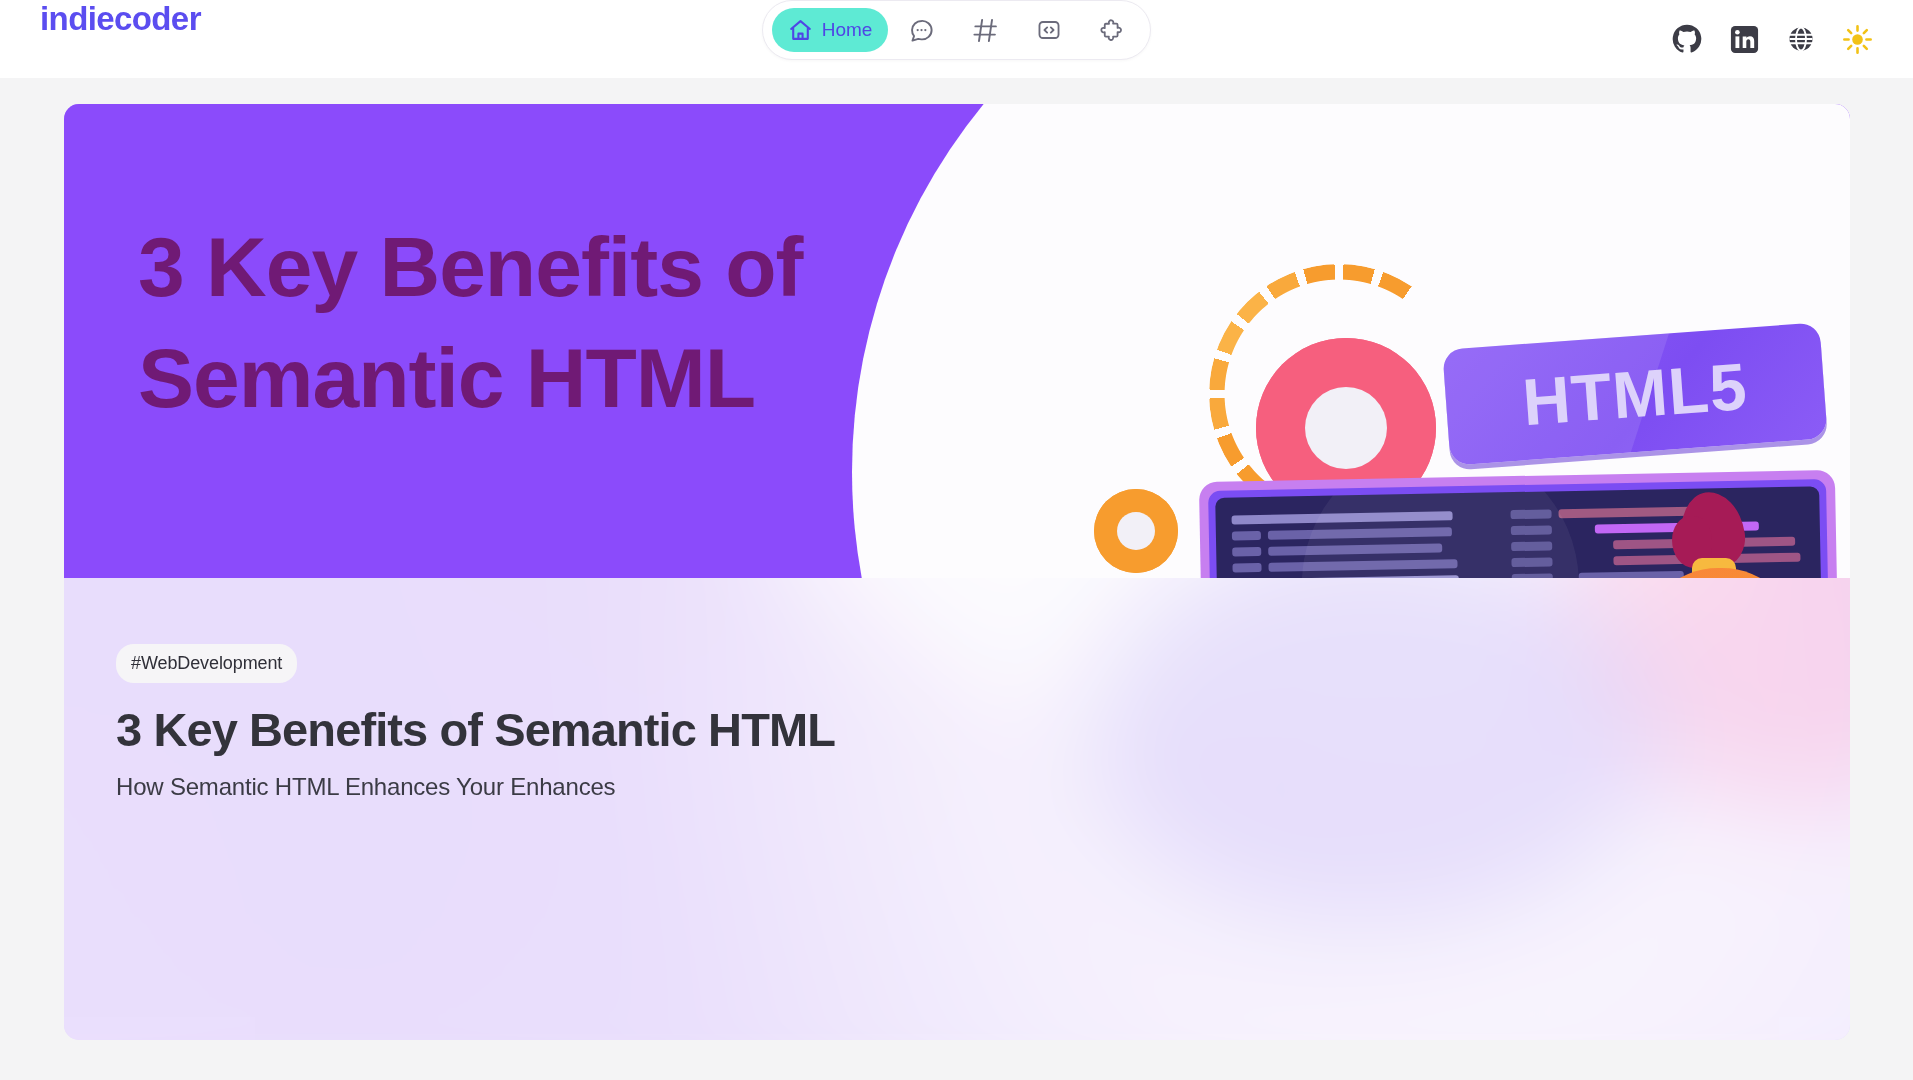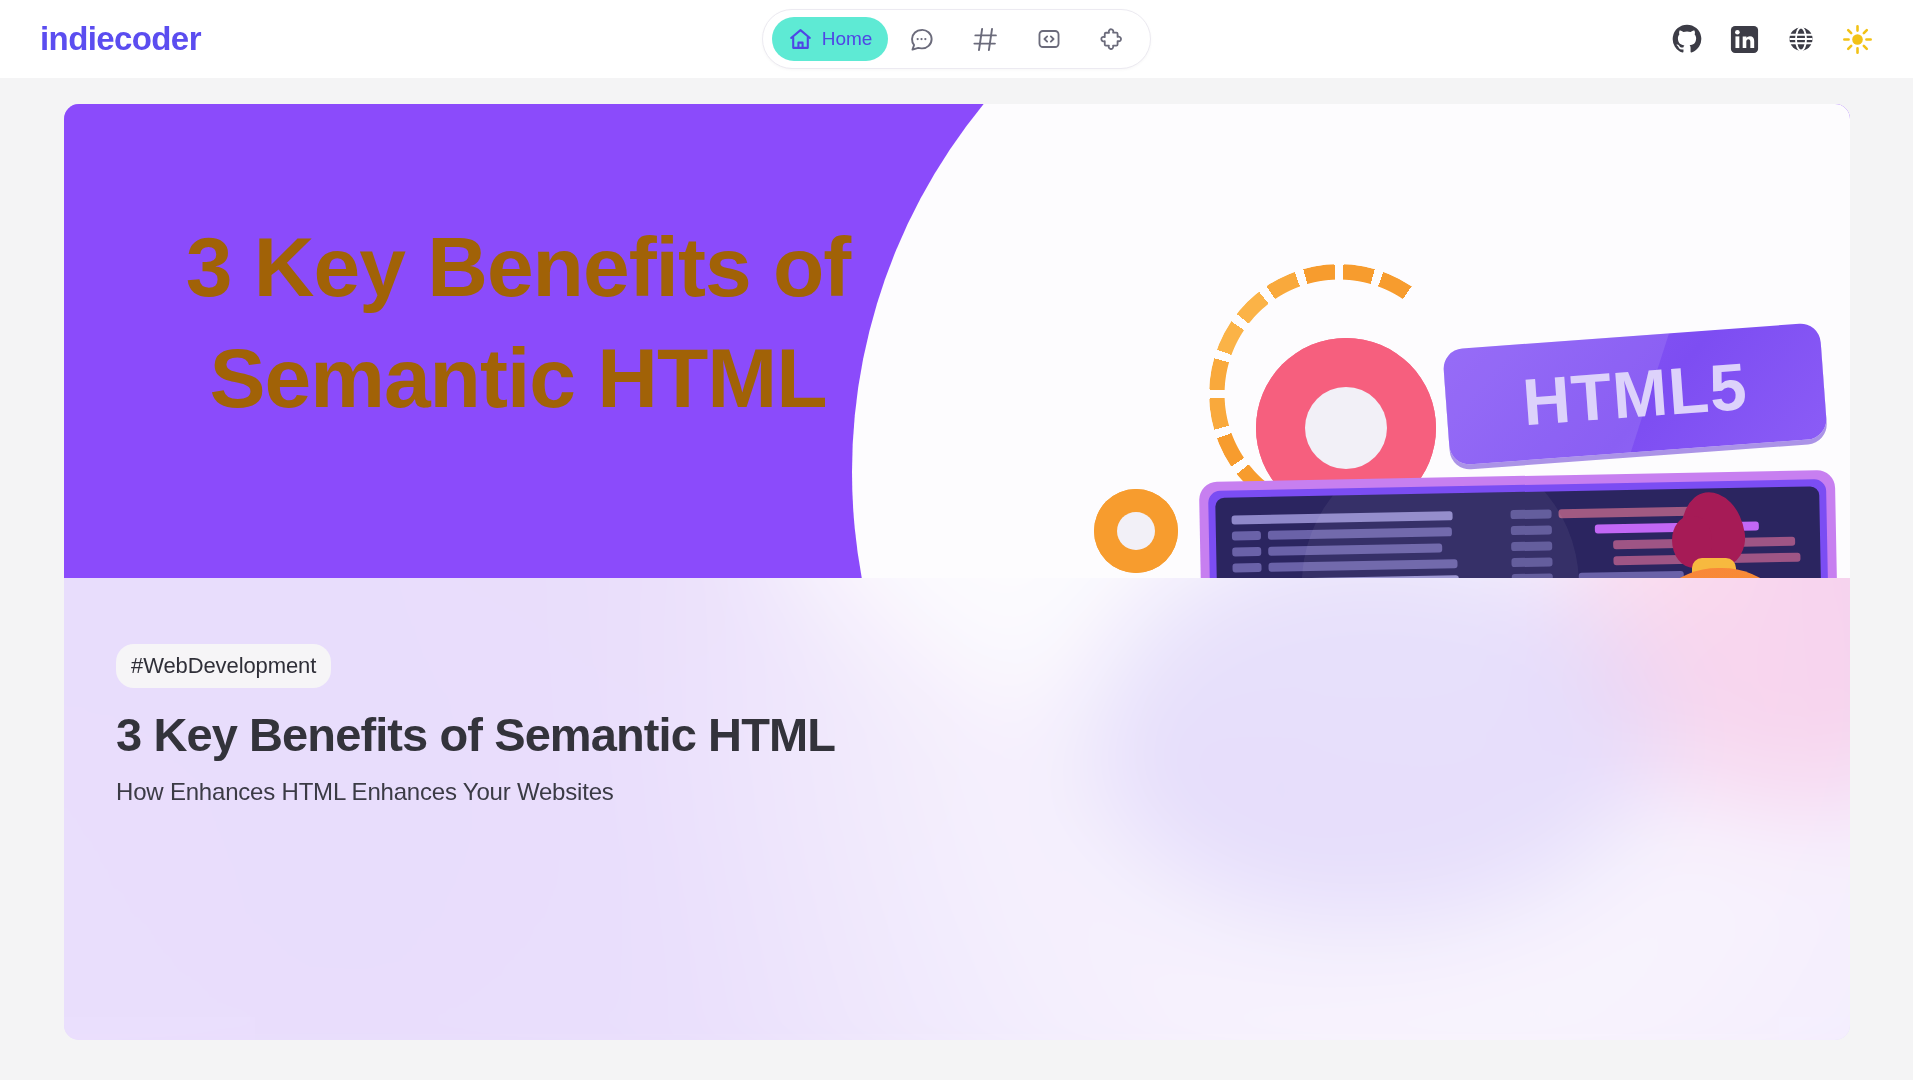--- a/index.html
+++ b/index.html
@@ -15,21 +15,20 @@
     font-family: "Liberation Sans", sans-serif;
     -webkit-font-smoothing: antialiased;
   }
 
   
   .header {
     position: relative;
     height: 78px;
     background: #ffffff;
     display: flex;
-    align-items: center;
     padding: 0 40px;
     z-index: 30;
   }
 
   .brand {
     font-size: 33px;
     font-weight: 700;
     letter-spacing: -0.6px;
     color: #5b4df0;
     flex: 0 0 auto;
@@ -153,27 +152,27 @@
     height: 1160px;
     border-radius: 50%;
     background: #fdfcfe;
   }
 
   .hero-title {
     position: absolute;
     left: 74px;
     top: 108px;
     width: 760px;
-    color: #a16207;
+    color: #701a75;
     font-size: 84px;
     line-height: 1.32;
     font-weight: 700;
     letter-spacing: -1px;
     white-space: pre-line;
-    text-align: center;
+    text-align: left;
   }
 
   
   .ill { position: absolute; }
 
   
   .arc-ring {
     left: 1145px; top: 160px;
     width: 260px; height: 260px;
     border-radius: 50%;
@@ -348,21 +347,21 @@
   .card-body {
     position: absolute;
     left: 0; right: 0; top: 474px; bottom: 0;
     padding: 66px 0 0 52px;
   }
 
   .tag {
     display: inline-block;
     background: #f6f5f7;
     color: #2f2f38;
-    font-size: 22px;
+    font-size: 18px;
     padding: 9px 15px;
     border-radius: 18px;
     letter-spacing: -0.1px;
   }
 
   .post-title {
     margin-top: 19px;
     font-size: 47px;
     font-weight: 700;
     color: #33333b;
@@ -613,17 +612,17 @@
         <div class="p-hair2"></div>
         <div class="p-neck"></div>
         <div class="p-body"></div>
 
       </div>
     </div>
 
     <div class="card-body">
       <span class="tag">#WebDevelopment</span>
       <h1 class="post-title">3 Key Benefits of Semantic HTML</h1>
-      <p class="post-sub">How Enhances HTML Enhances Your Websites</p>
+      <p class="post-sub">How Semantic HTML Enhances Your Enhances</p>
     </div>
 
   </article>
 </main>
 
 </body></html>

